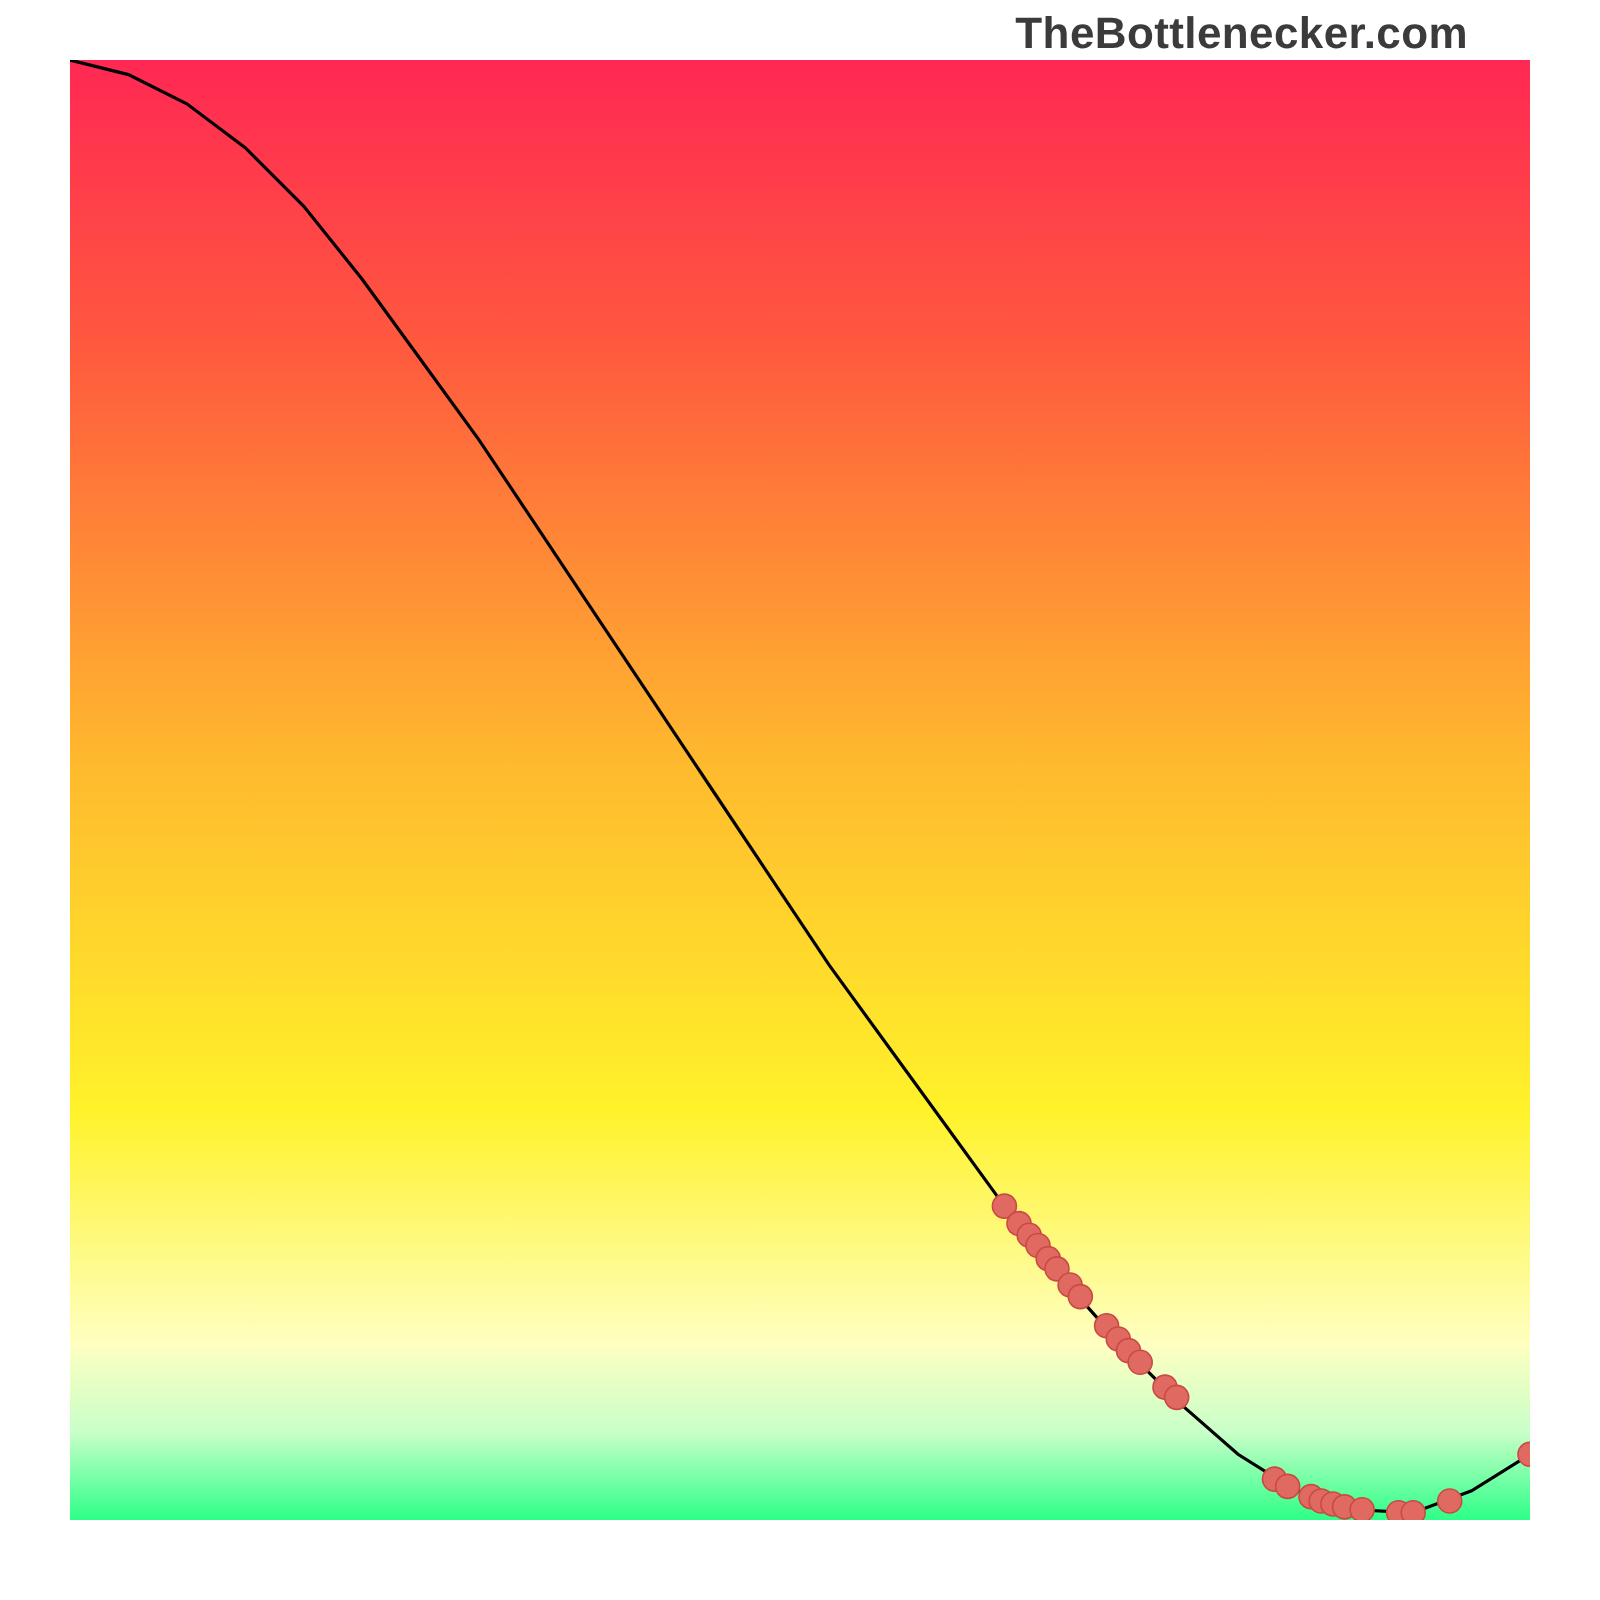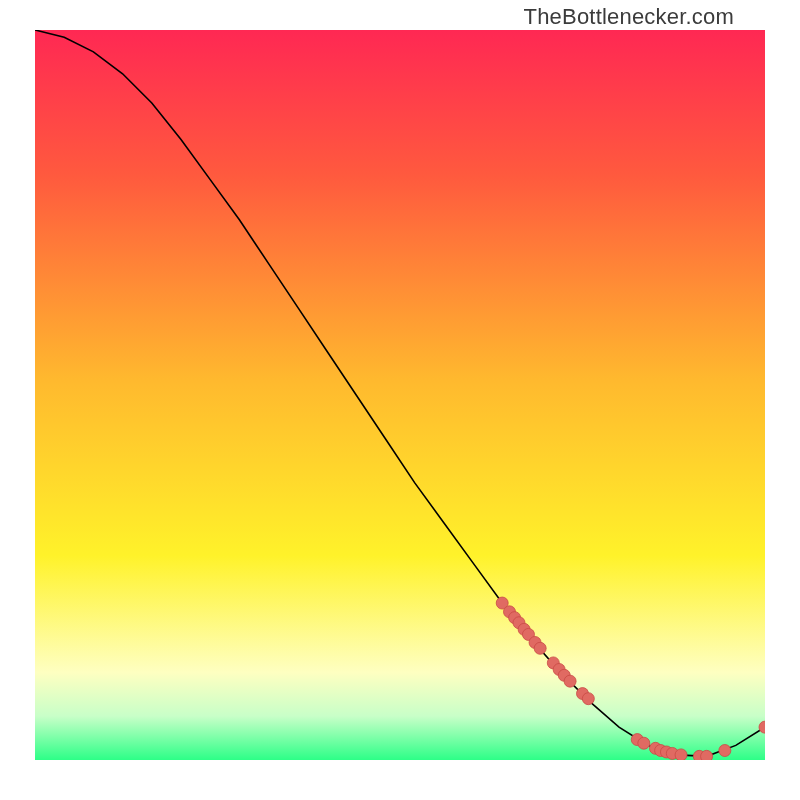--- a/index.html
+++ b/index.html
@@ -8,20 +8,21 @@
     width: 800px;
     height: 800px;
     background: #ffffff;
     font-family: Arial, Helvetica, sans-serif;
     overflow: hidden;
   }
   .stage {
     position: relative;
     width: 744px;
     height: 800px;
+    font-weight: bold;
   }
   .watermark {
     position: absolute;
     top: 4px;
     right: 10px;
     color: #3b3b3b;
     font-size: 22px;
     letter-spacing: 0.2px;
     font-family: Arial, Helvetica, sans-serif;
   }

